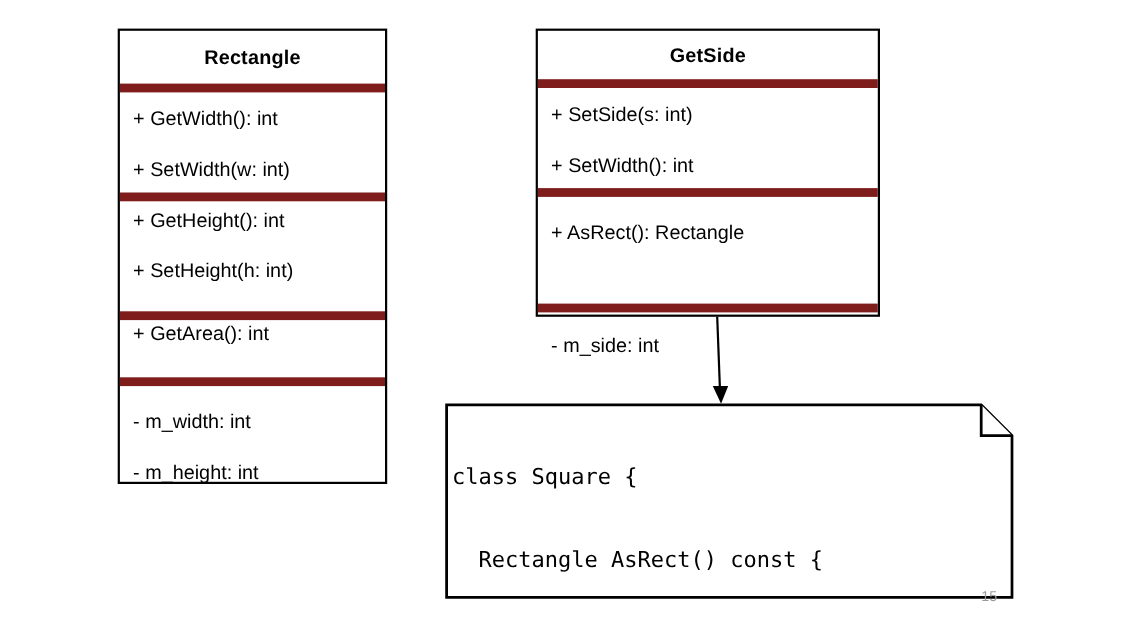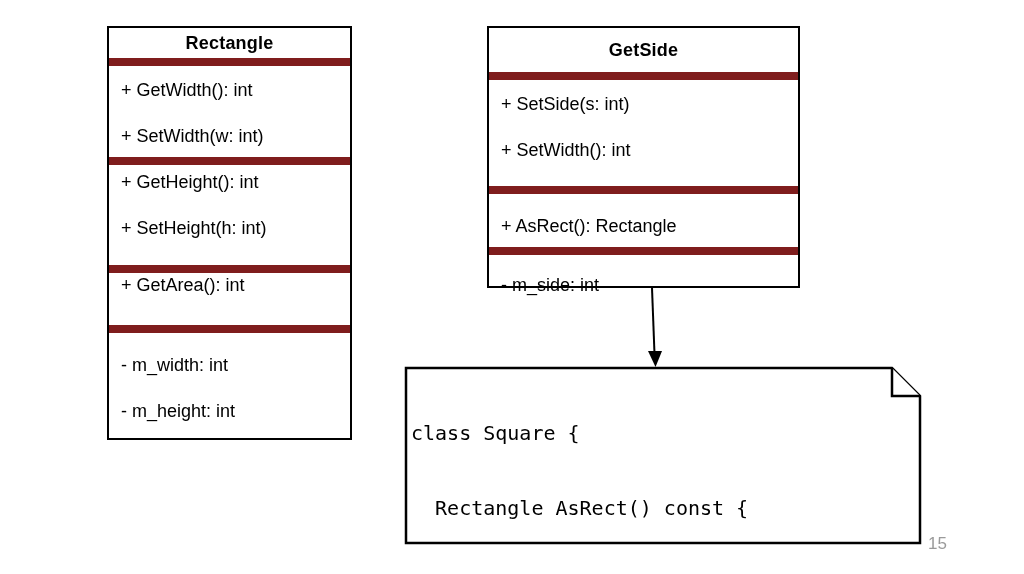--- a/index.html
+++ b/index.html
@@ -47,60 +47,60 @@
     top: 5px;
     font-family: "DejaVu Sans Mono", monospace;
     font-size: 20px;
     line-height: 25px;
     white-space: pre;
   }
   .code-line { height: 25px; }
   .connector-svg { position: absolute; }
   .page-number {
     position: absolute;
-    left: 928px;
+    left: 892px;
     top: 534px;
-    font-size: 17px;
+    font-size: 13px;
     color: #9a9a9a;
   }
 </style>
 </head>
 <body>
 
 <div class="slide">
 
   <div class="uml-class" style="left:107px; top:26px; width:245px; height:414px;">
-    <div class="uml-title" style="height:30px;">Rectangle</div>
+    <div class="uml-title" style="height:48px;">Rectangle</div>
     <div class="uml-sec" style="height:99px; padding-top:12px;">
       <div class="member">+ GetWidth(): int</div>
       <div class="member">+ SetWidth(w: int)</div>
     </div>
     <div class="uml-sec" style="height:108px; padding-top:5px;">
       <div class="member">+ GetHeight(): int</div>
       <div class="member">+ SetHeight(h: int)</div>
     </div>
     <div class="uml-sec" style="height:60px; ">
       <div class="member">+ GetArea(): int</div>
     </div>
     <div class="uml-sec" style="height:99px; padding-top:20px;">
       <div class="member">- m_width: int</div>
       <div class="member">- m_height: int</div>
     </div>
   </div>
 
   <div class="uml-class" style="left:487px; top:26px; width:313px; height:262px;">
     <div class="uml-title" style="height:44px;">GetSide</div>
-    <div class="uml-sec" style="height:114px; padding-top:12px;">
+    <div class="uml-sec" style="height:99px; padding-top:12px;">
       <div class="member">+ SetSide(s: int)</div>
       <div class="member">+ SetWidth(): int</div>
     </div>
     <div class="uml-sec" style="height:61px; padding-top:20px;">
       <div class="member">+ AsRect(): Rectangle</div>
     </div>
-    <div class="uml-sec" style="height:54px; padding-top:18px;">
+    <div class="uml-sec" style="height:54px; padding-top:18px;margin-top:44px;">
       <div class="member">- m_side: int</div>
     </div>
   </div>
 
   <svg class="connector-svg" style="left:630px; top:286px;" width="50" height="84" viewBox="0 0 50 84">
     <line x1="22" y1="2" x2="24.5" y2="68" stroke="#000" stroke-width="2"></line>
     <polygon points="25.5,81 18,65 32,65" fill="#000"></polygon>
   </svg>
 
   <div class="note-wrap" style="left:404px; top:366px; width:522px; height:180px;">

